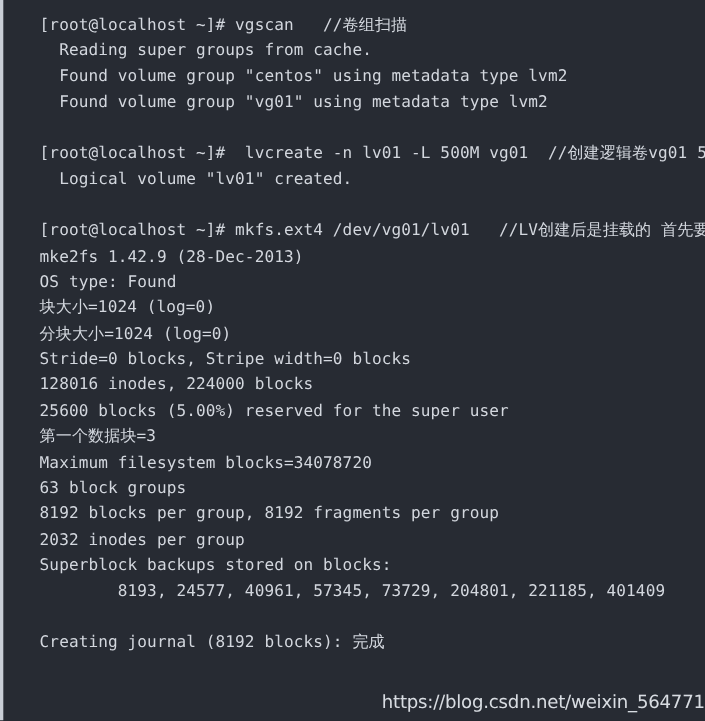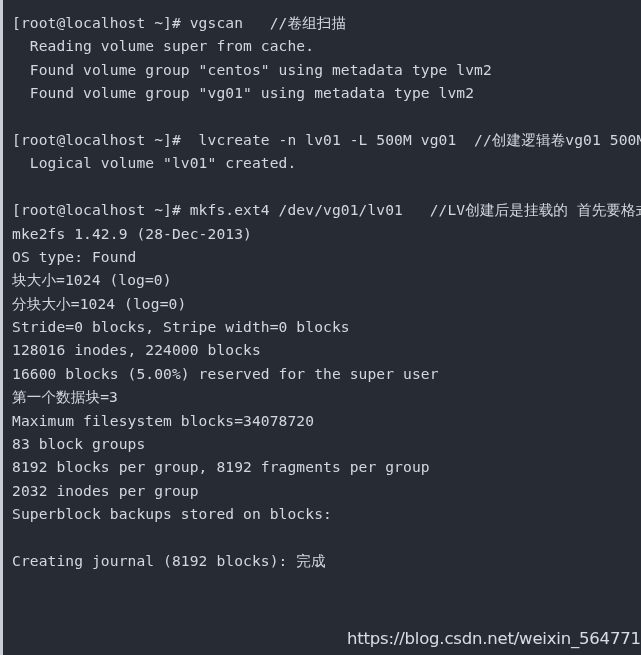--- a/index.html
+++ b/index.html
@@ -22,20 +22,21 @@
     letter-spacing: 0.1px;
   }
   #screen {
     padding: 11px 0 0 9px;
     box-sizing: border-box;
   }
   .line {
     white-space: pre;
     height: 23.4px;
     color: #d3d7de;
+    margin-left: 24px;
   }
   .line.blank {
     color: transparent;
   }
   
   #watermark {
     position: absolute;
     left: 344px;
     top: 627px;
     font-family: "DejaVu Sans", "Liberation Sans", sans-serif;
@@ -46,39 +47,40 @@
     pointer-events: none;
     letter-spacing: -0.2px;
   }
 </style>
 </head>
 <body>
 
 <div id="terminal">
   <div id="screen">
     <div class="line">[root@localhost ~]# vgscan   //卷组扫描</div>
-    <div class="line">  Reading volume super from cache.</div>
+    <div class="line">  Reading super groups from cache.</div>
     <div class="line">  Found volume group "centos" using metadata type lvm2</div>
     <div class="line">  Found volume group "vg01" using metadata type lvm2</div>
     <div class="line blank"></div>
     <div class="line">[root@localhost ~]#  lvcreate -n lv01 -L 500M vg01  //创建逻辑卷vg01 500M</div>
     <div class="line">  Logical volume "lv01" created.</div>
     <div class="line blank"></div>
     <div class="line">[root@localhost ~]# mkfs.ext4 /dev/vg01/lv01   //LV创建后是挂载的 首先要格式化</div>
     <div class="line">mke2fs 1.42.9 (28-Dec-2013)</div>
     <div class="line">OS type: Found</div>
     <div class="line">块大小=1024 (log=0)</div>
     <div class="line">分块大小=1024 (log=0)</div>
     <div class="line">Stride=0 blocks, Stripe width=0 blocks</div>
     <div class="line">128016 inodes, 224000 blocks</div>
-    <div class="line">16600 blocks (5.00%) reserved for the super user</div>
+    <div class="line">25600 blocks (5.00%) reserved for the super user</div>
     <div class="line">第一个数据块=3</div>
     <div class="line">Maximum filesystem blocks=34078720</div>
-    <div class="line">83 block groups</div>
+    <div class="line">63 block groups</div>
     <div class="line">8192 blocks per group, 8192 fragments per group</div>
     <div class="line">2032 inodes per group</div>
     <div class="line">Superblock backups stored on blocks:</div>
+    <div class="line">        8193, 24577, 40961, 57345, 73729, 204801, 221185, 401409</div>
     <div class="line blank"></div>
     <div class="line">Creating journal (8192 blocks): 完成</div>
 
   </div>
   <div id="watermark">https://blog.csdn.net/weixin_56477161</div>
 </div>
 
 </body></html>

